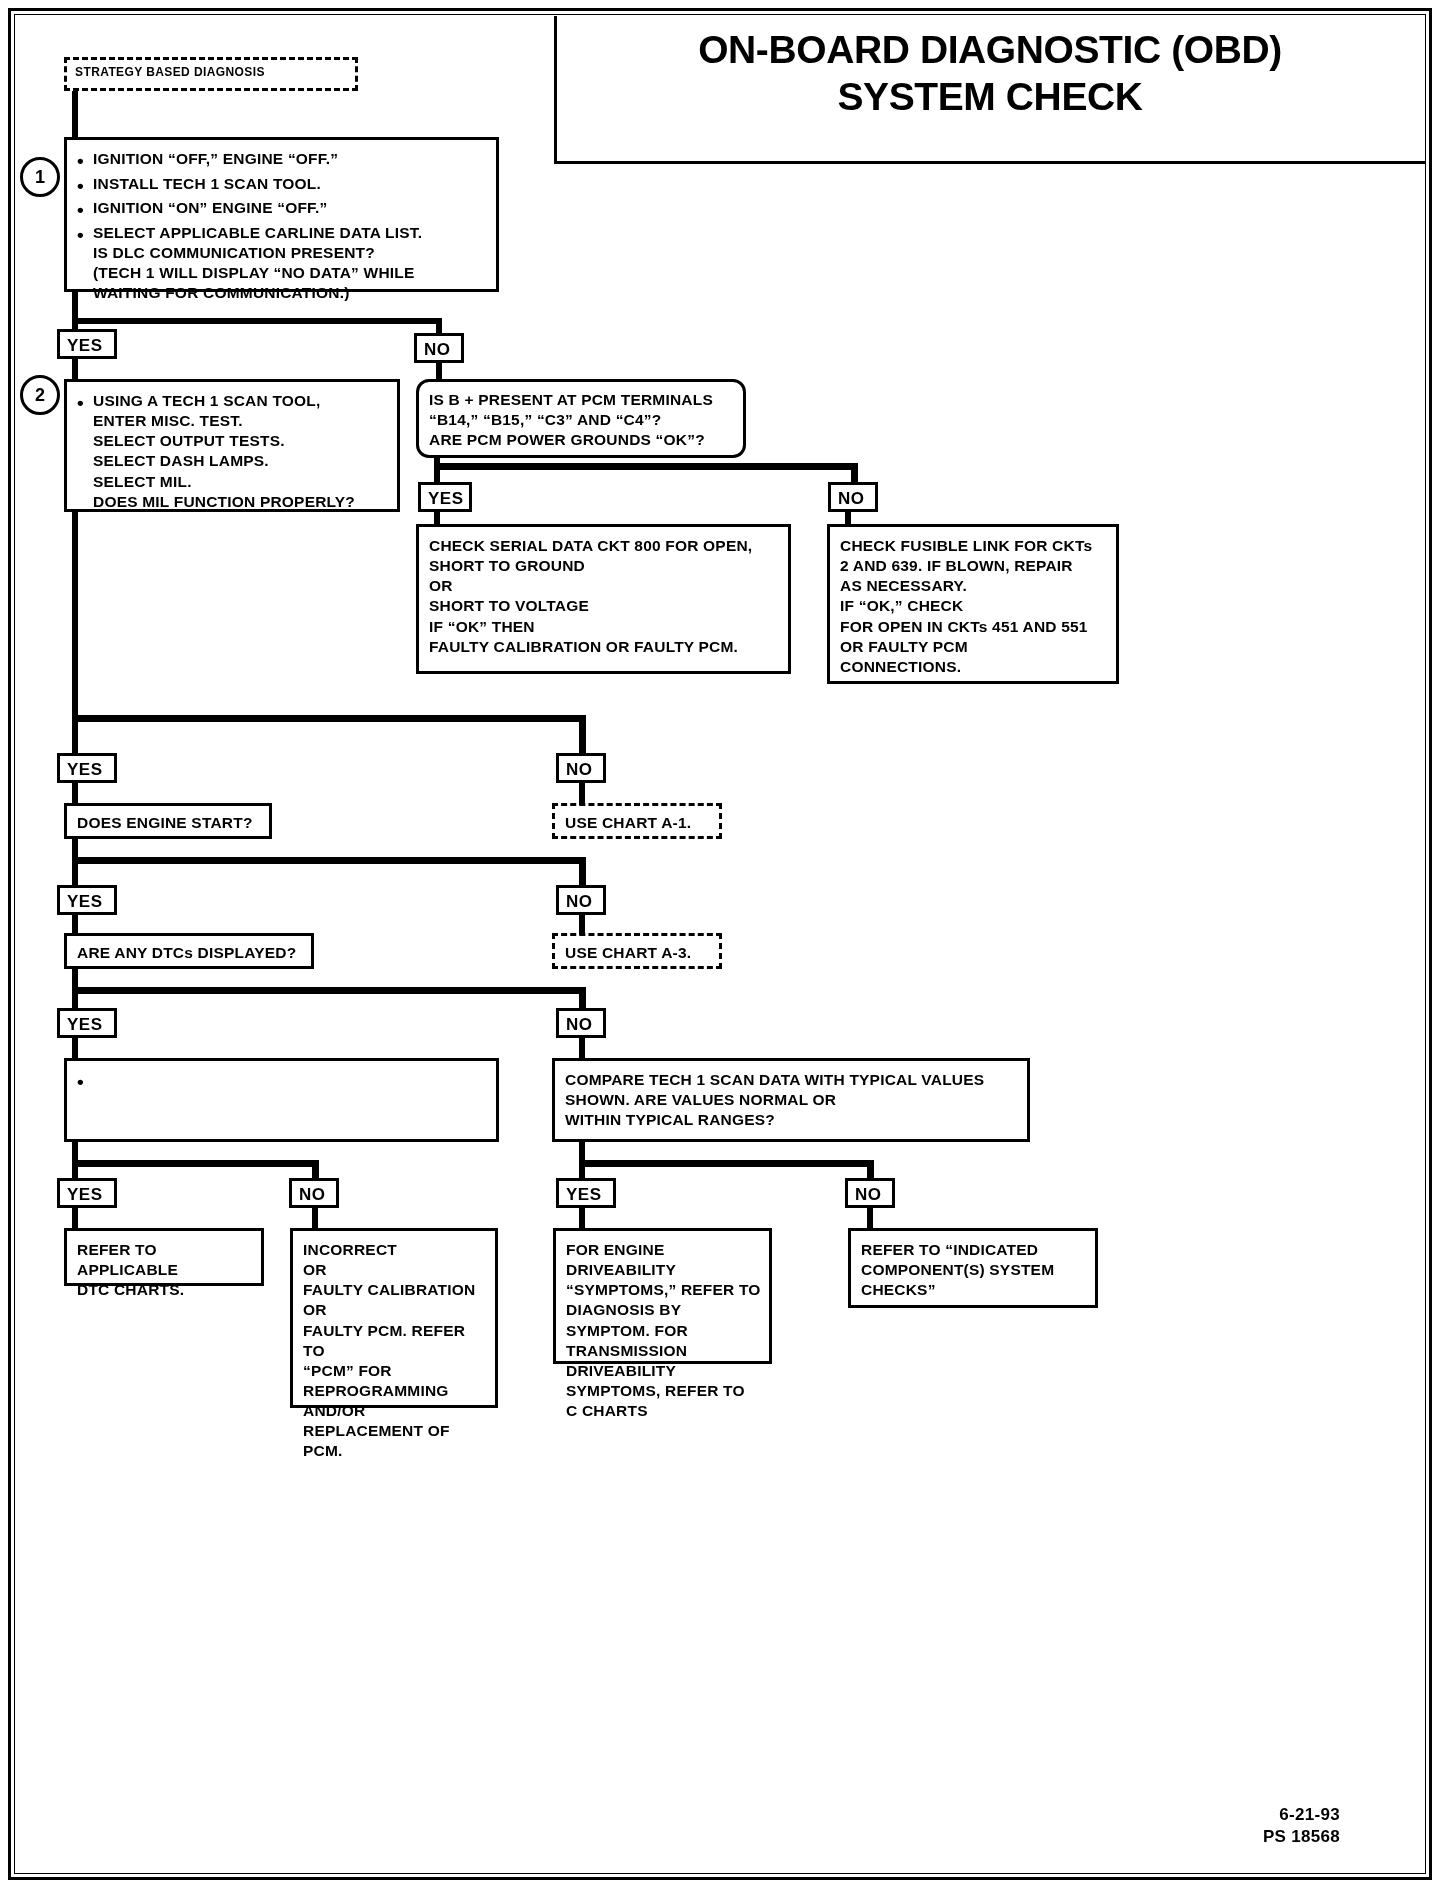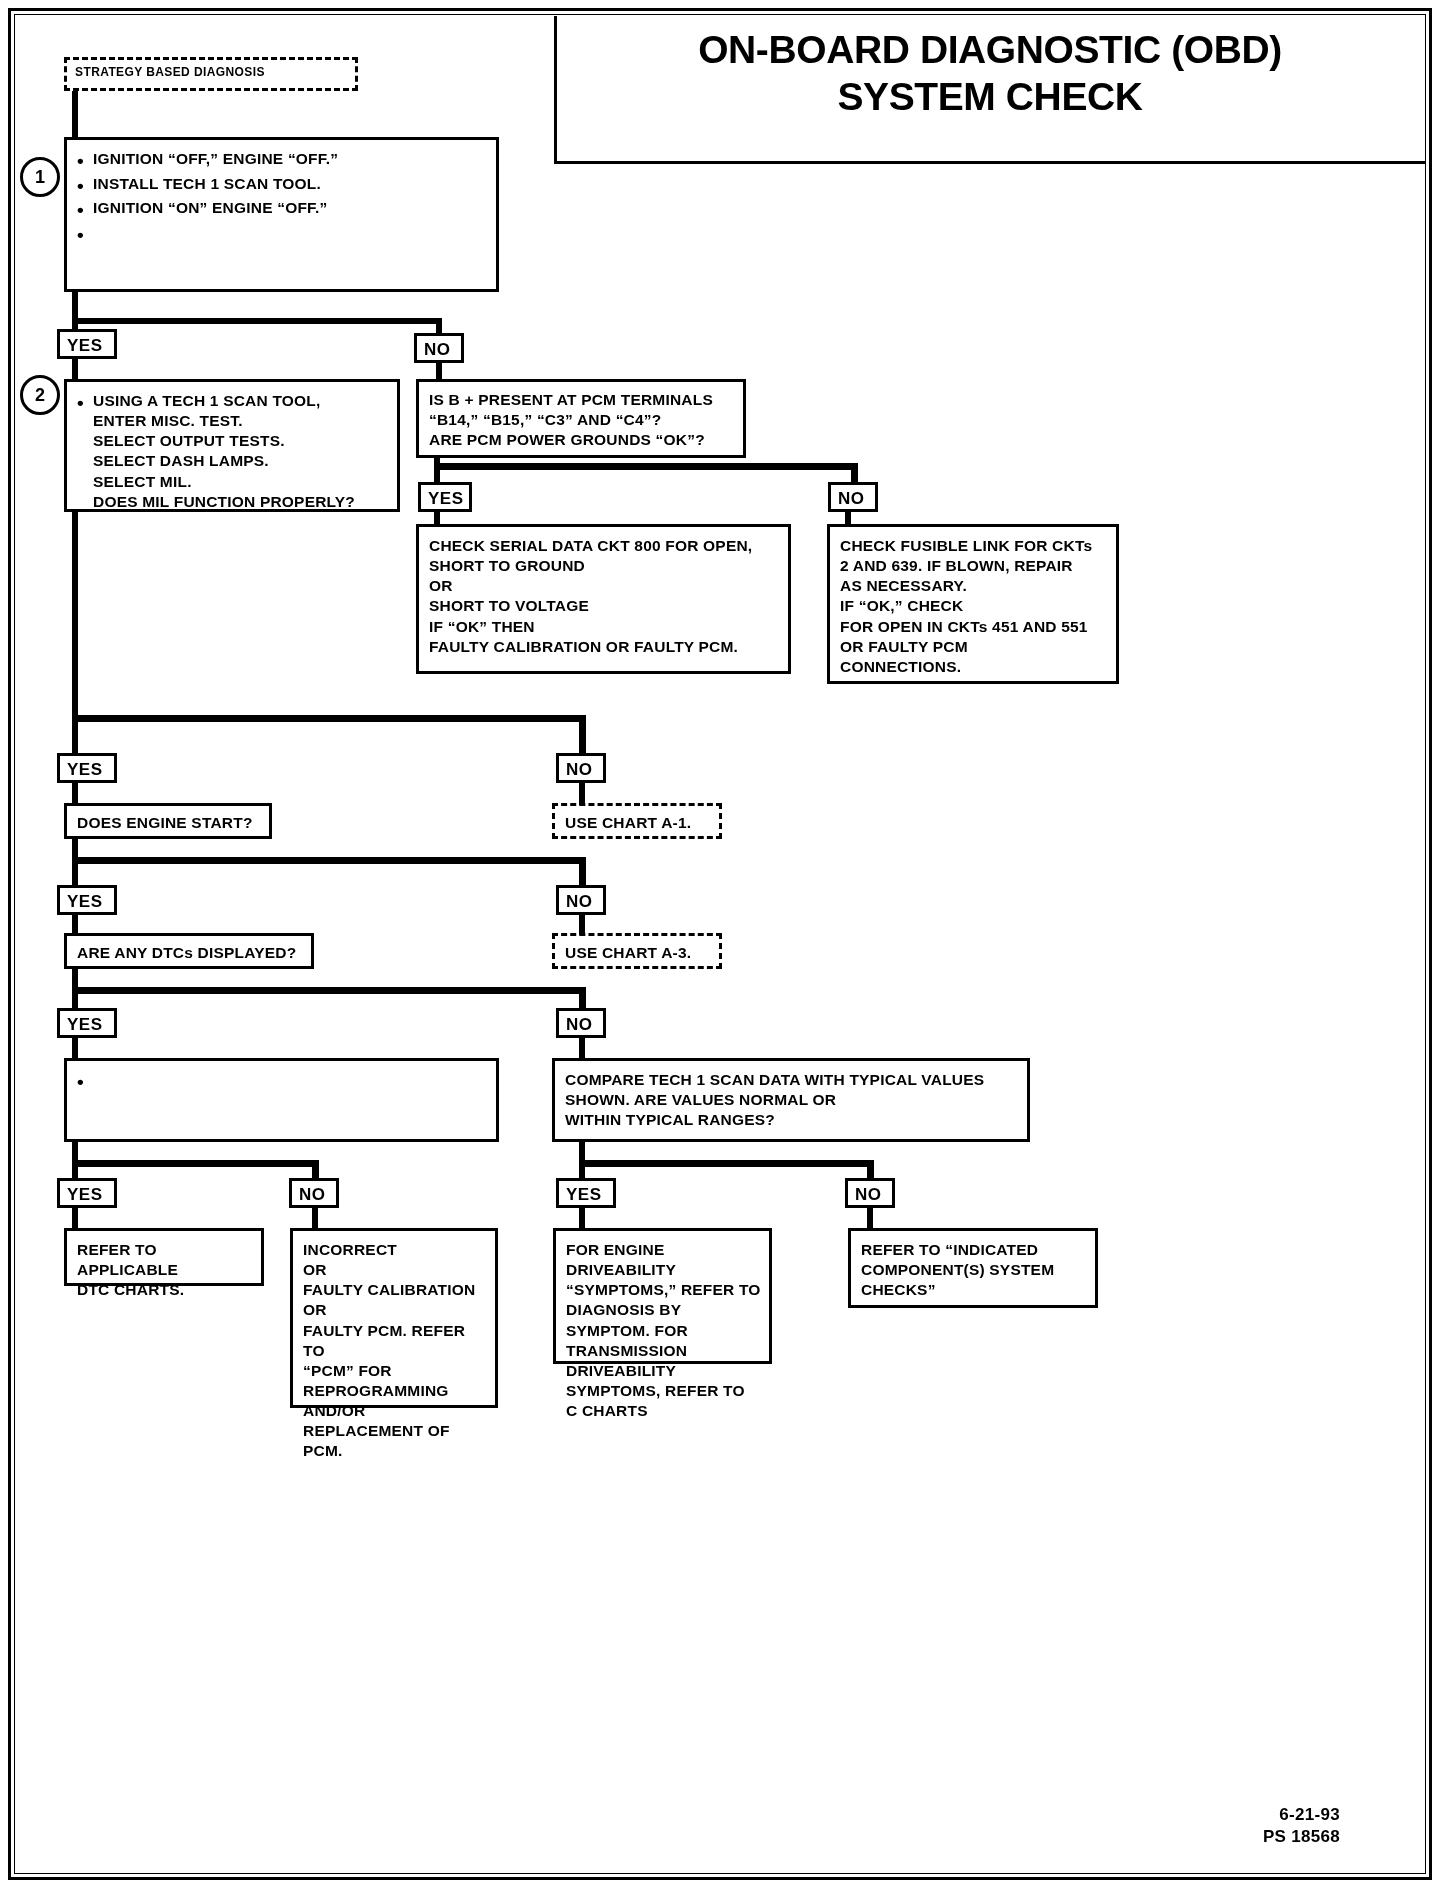--- a/index.html
+++ b/index.html
@@ -119,20 +119,24 @@
     <div class="bullet-row">
       <span class="bullet-dot">•</span>
       <span class="bullet-txt">INSTALL TECH 1 SCAN TOOL.</span>
     </div>
     <div class="bullet-row">
       <span class="bullet-dot">•</span>
       <span class="bullet-txt">IGNITION “ON” ENGINE “OFF.”</span>
     </div>
     <div class="bullet-row">
       <span class="bullet-dot">•</span>
+      <span class="bullet-txt">SELECT APPLICABLE CARLINE DATA LIST.
+IS DLC COMMUNICATION PRESENT?
+(TECH 1 WILL DISPLAY “NO DATA” WHILE
+WAITING FOR COMMUNICATION.)</span>
     </div>
   </div>
 
   <div class="line" style="left:72px;top:292px;width:6px;height:32px;"></div>
   <div class="line" style="left:72px;top:318px;width:370px;height:6px;"></div>
   <div class="line" style="left:436px;top:318px;width:6px;height:22px;"></div>
   <div class="line" style="left:72px;top:318px;width:6px;height:22px;"></div>
 
   <div class="tag" style="left:57px;top:329px;width:60px;height:30px;">
     <span>YES</span>
@@ -153,21 +157,21 @@
       <span class="bullet-dot">•</span>
       <span class="bullet-txt">USING A TECH 1 SCAN TOOL,
 ENTER MISC. TEST.
 SELECT OUTPUT TESTS.
 SELECT DASH LAMPS.
 SELECT MIL.
 DOES MIL FUNCTION PROPERLY?</span>
     </div>
   </div>
 
-  <div class="box" style="left:416px;top:379px;width:330px;height:79px;padding:8px 6px 0 10px;font-size:15.5px;">
+  <div class="box" style="left:416px;top:379px;width:330px;height:79px;padding:8px 6px 0 10px;font-size:15.5px;border-radius:13px;">
     <span class="txt">IS B + PRESENT AT PCM TERMINALS
 “B14,” “B15,” “C3” AND “C4”?
 ARE PCM POWER GROUNDS “OK”?</span>
   </div>
 
   <div class="line" style="left:434px;top:458px;width:6px;height:30px;"></div>
   <div class="line" style="left:434px;top:463px;width:424px;height:7px;"></div>
   <div class="line" style="left:851px;top:463px;width:7px;height:22px;"></div>
 
   <div class="tag" style="left:418px;top:482px;width:54px;height:30px;">

